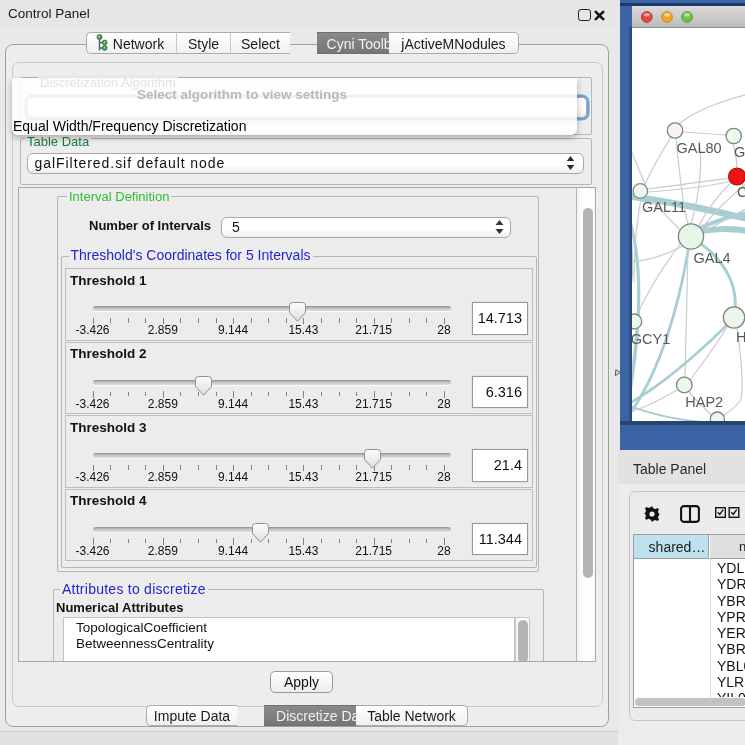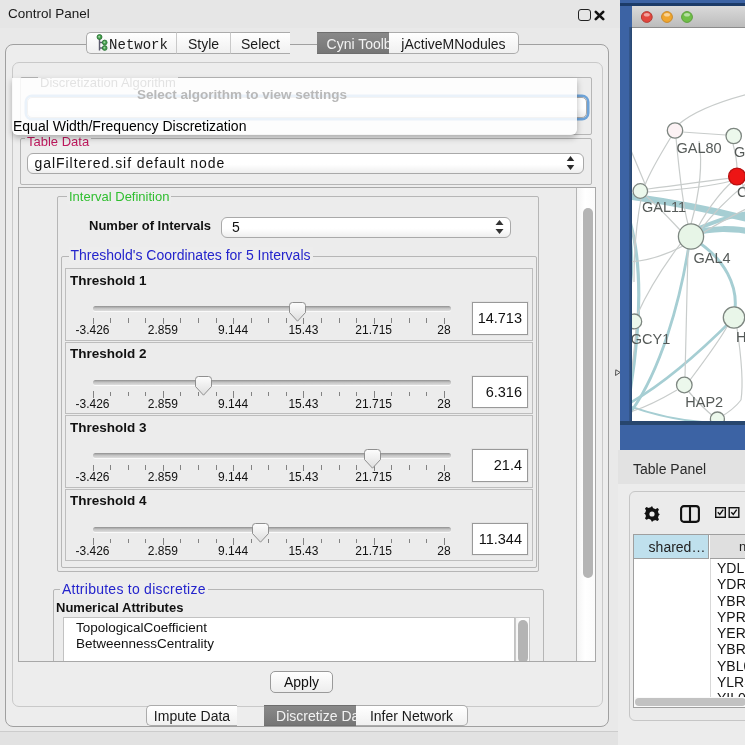--- a/index.html
+++ b/index.html
@@ -43,41 +43,41 @@
 <div class="abs" id="titlebar"></div>
 <div class="abs" id="titletext">Control Panel</div>
 <div class="abs" id="floatico"></div>
 <svg class="abs" style="left:593.5px; top:9.5px;" width="11" height="11" viewBox="0 0 11 11">
     <path d="M1.8 1.8 L9.2 9.2 M9.2 1.8 L1.8 9.2" stroke="#111" stroke-width="2.6" stroke-linecap="round"></path>
   </svg>
 
 <div class="abs" id="tabpanel"></div>
 <div class="abs" style="left:12px; top:62px; width:591px; height:645px; border:1px solid #c9c9c9; border-radius:7px;"></div>
 
-<div class="tab" style="left:86px; width:90px; border-left:1px solid #ababab; border-radius:5px 0 0 5px;"><span style="margin-left:14px;font-family:Liberation Mono, monospace;">Network</span></div>
+<div class="tab" style="left:86px; width:90px; border-left:1px solid #ababab; border-radius:5px 0 0 5px;"><span style="margin-left:14px;">Network</span></div>
 <svg class="abs" style="left:95px; top:33px;" width="13" height="19" viewBox="0 0 13 19">
     <path d="M4.5 5 V17.5 M4.5 9.5 H9.5 M4.5 15 H9.5" stroke="#5c5c6e" stroke-width="1.4" fill="none"></path>
     <circle cx="4.5" cy="4" r="2.5" fill="#44a04c" stroke="#2a6e33" stroke-width="0.8"></circle>
     <circle cx="9.7" cy="9.5" r="2.4" fill="#44a04c" stroke="#2a6e33" stroke-width="0.8"></circle>
     <circle cx="9.7" cy="15" r="2.4" fill="#44a04c" stroke="#2a6e33" stroke-width="0.8"></circle>
     <circle cx="4.2" cy="3.7" r="1" fill="#9fd3a4"></circle>
     <circle cx="9.4" cy="9.2" r="0.95" fill="#9fd3a4"></circle>
     <circle cx="9.4" cy="14.7" r="0.95" fill="#9fd3a4"></circle>
   </svg>
 <div class="tab" style="left:176px; width:54px; border-left:1px solid #c9c9c9;">Style</div>
 <div class="tab" style="left:230px; width:60px; border-left:1px solid #c9c9c9;">Select</div>
 <div class="tab tabdark" style="left:290px; width:99px;">Cyni Toolbox</div>
 <div class="tab" style="left:389px; width:130px; border-right:1px solid #ababab; border-radius:0 5px 5px 0;">jActiveMNodules</div>
 
 <div class="group" style="left:20px; top:77px; width:572px; height:58px;"></div>
 <div class="gtitle" style="left:38px; top:75px; color:#333;">Discretization Algorithm</div>
 <div class="combo" style="left:26.5px; top:97px; width:560px; height:21px; border-radius:5px; box-shadow:0 0 0 2.5px #6ea3d8;"></div>
 
 <div class="group" style="left:20px; top:138px; width:572px; height:47px;"></div>
-<div class="gtitle" style="left:25px; top:133.5px; color:#be185d;">Table Data</div>
+<div class="gtitle" style="left:25px; top:133.5px; color:#15803d;">Table Data</div>
 <div class="combo" style="left:26.5px; top:152.5px; width:557px; height:21px;">
   <span class="ctext" style="letter-spacing:0.95px;">galFiltered.sif default node</span>
   <svg class="arrows" style="right:8px;" width="8" height="13" viewBox="0 0 8 13">
       <path d="M4 0 L7.5 4.6 H0.5 Z" fill="#2b2b2b"></path>
       <path d="M4 13 L7.5 8.4 H0.5 Z" fill="#2b2b2b"></path>
     </svg>
 </div>
 
 <div class="abs" id="popup">
   <div class="abs" style="left:0; width:460px; top:8.5px; text-align:center; font-size:13.5px; font-weight:bold; color:#b9b9b9;">Select algorithm to view settings</div>
@@ -277,21 +277,21 @@
   <div class="sbthumb" style="left:499px; top:432px; width:10px; height:43px;"></div>
 
   <div class="sbtrack" style="left:557px; top:0; width:21px; height:475px; border-left:1px solid #b5b5b5;"></div>
   <div class="sbthumb" style="left:564px; top:20px; width:9.5px; height:370px;"></div>
 </div>
 
 <div class="abs" style="left:270px; top:671px; width:63px; height:22px; background:linear-gradient(#ffffff,#ededed); border:1px solid #9a9a9a; border-radius:5px; font-size:14px; color:#111; text-align:center; line-height:20px;">Apply</div>
 
 <div class="tab" style="top:705px; left:146px; width:91px; border-left:1px solid #ababab; border-radius:5px 0 0 5px; height:21px; line-height:21px;">Impute Data</div>
 <div class="tab tabdark" style="top:705px; left:237px; width:119px; height:21px; line-height:21px;">Discretize Data</div>
-<div class="tab" style="top:705px; left:356px; width:112px; border-right:1px solid #ababab; border-radius:0 5px 5px 0; height:21px; line-height:21px;">Infer Network</div>
+<div class="tab" style="top:705px; left:356px; width:112px; border-right:1px solid #ababab; border-radius:0 5px 5px 0; height:21px; line-height:21px;">Table Network</div>
 
 <div class="abs" style="left:0; top:731px; width:620px; height:14px; background:#e2e2e2; border-top:1px solid #cccccc;"></div>
 
 <svg class="abs" style="left:614.5px; top:368.5px;" width="6" height="7" viewBox="0 0 6 7">
     <path d="M0.5,6.5 L0.8,0.8 5.2,3.4 Z" fill="none" stroke="#555" stroke-width="1"></path>
   </svg>
 
 <div class="abs" id="netframe" style="left:620px; top:0; width:125px; height:450px; background:#3c63a4;"></div>
 <div class="abs" style="left:628.5px; top:27px; width:3.5px; height:394px; background:linear-gradient(to right, #35588e, #27466e);"></div>
 <div class="abs" style="left:620px; top:3px; width:125px; height:3px; background:#1c3b68;"></div>

